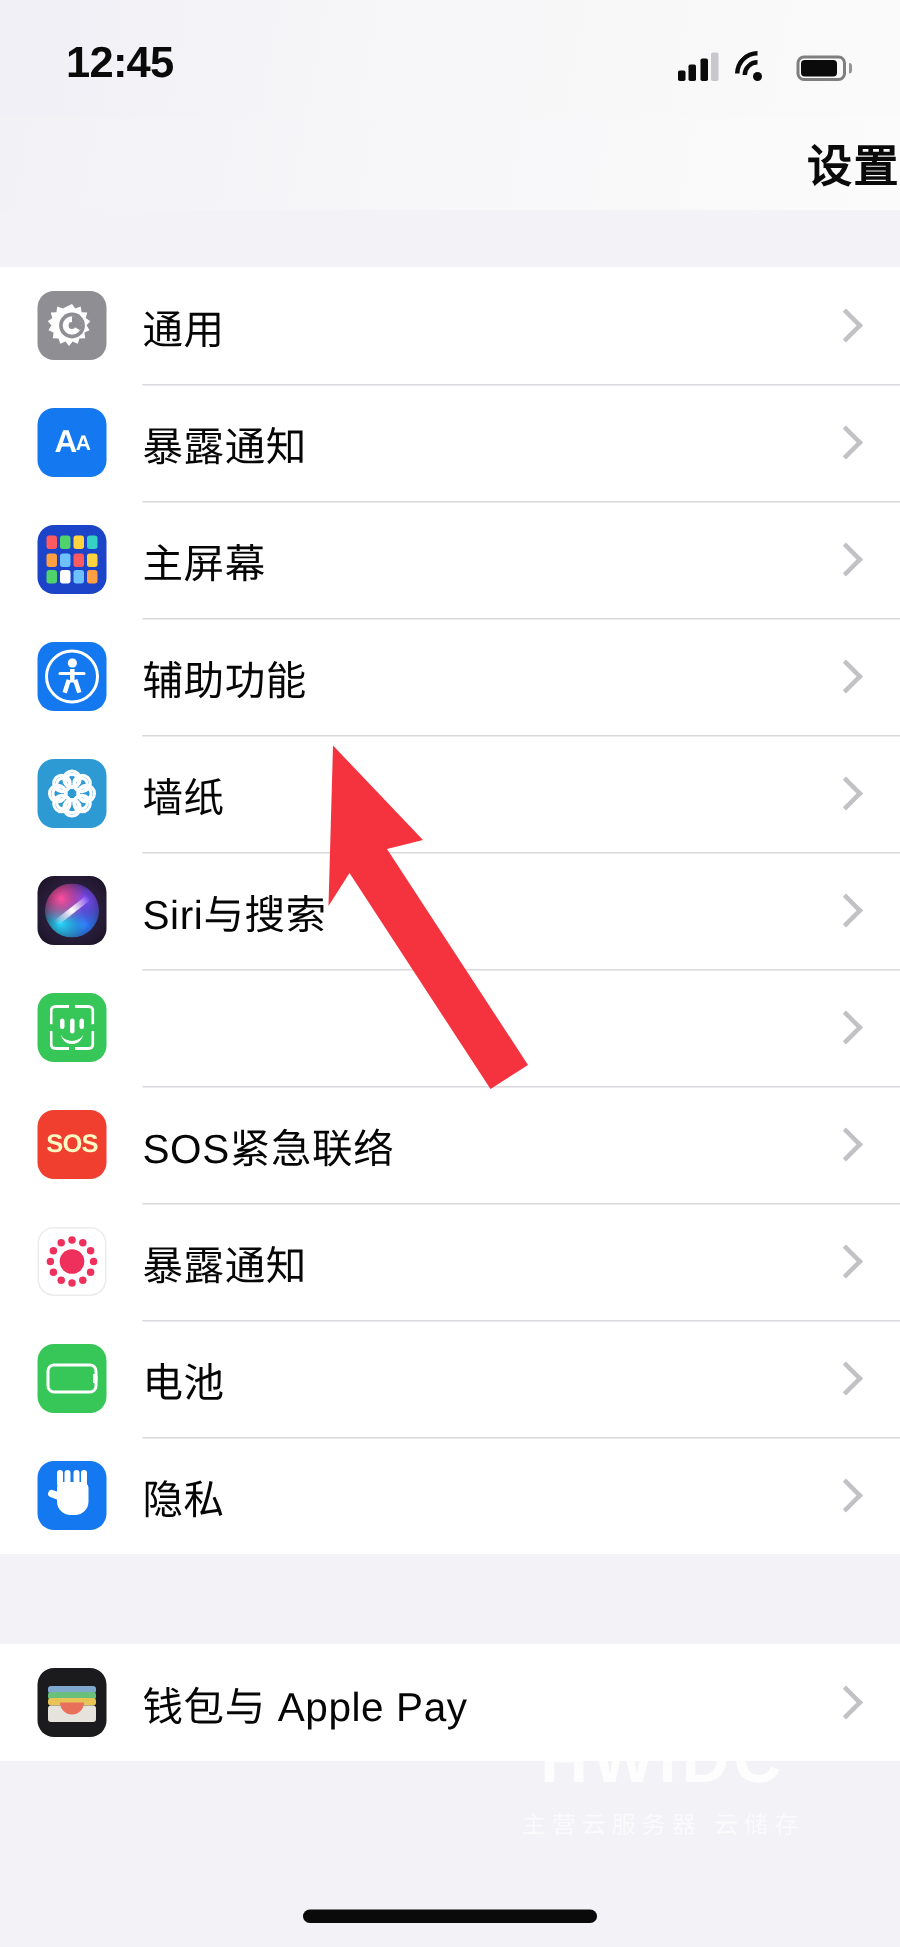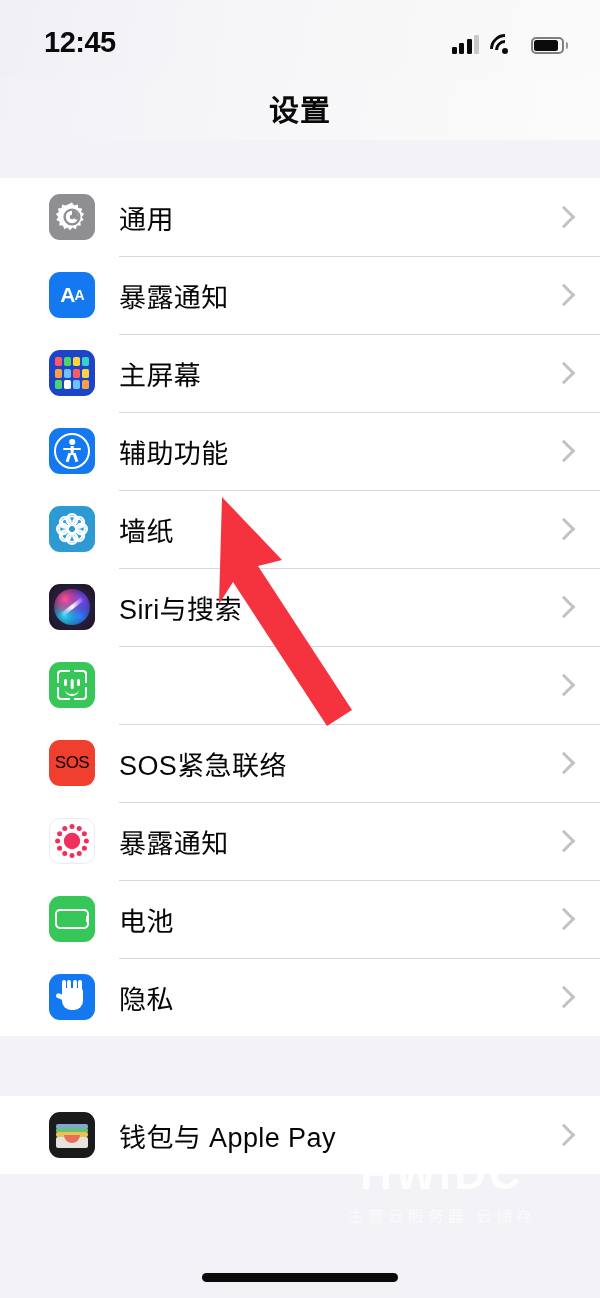--- a/index.html
+++ b/index.html
@@ -58,29 +58,29 @@
     position:absolute;right:-4px;top:5px;width:2.5px;height:7px;
     background:#1a1a1a;opacity:.45;border-radius:0 2px 2px 0;
   }
 
   
   .navbar{
     position:relative;height:62px;
     background:linear-gradient(100deg,#f2f1f6 0%,#f7f7f9 50%,#fbfbfb 100%);
   }
   .nav-title{
-    position:absolute;left:0;right:0;top:8px;text-align:center;
+    position:absolute;left:0;right:0;top:8px;text-align:right;
     font-size:30px;font-weight:bold;color:#0a0a0a;letter-spacing:1px;
   }
 
   
   .scroll{position:relative;background:#f2f2f7;}
   .group-gap{height:38px;background:#f2f2f7;}
   .group-gap.tall{height:60px;}
-  .group{background:#ffffff;padding-left:24px;}
+  .group{background:#ffffff;}
   .row{
     position:relative;display:flex;align-items:center;
     height:78px;background:#ffffff;padding-left:25px;box-sizing:border-box;
   }
   .row + .row::before{
     content:"";position:absolute;left:95px;right:0;top:0;height:1px;
     background:#d8d8dc;
   }
   .icon{
     width:46px;height:46px;border-radius:11px;flex:none;
@@ -169,21 +169,21 @@
   .ic-faceid .c3{left:8px;bottom:8px;border-right:0;border-top:0;border-bottom-left-radius:4px;}
   .ic-faceid .c4{right:8px;bottom:8px;border-left:0;border-top:0;border-bottom-right-radius:4px;}
   .ic-faceid .eye{position:absolute;top:17px;width:3px;height:7px;background:#fff;border-radius:2px;}
   .ic-faceid .eL{left:15px;} .ic-faceid .eR{right:15px;}
   .ic-faceid .nose{position:absolute;left:50%;top:17px;transform:translateX(-50%);
     width:2.6px;height:10px;background:#fff;border-radius:2px;}
   .ic-faceid .mouth{position:absolute;left:50%;bottom:12px;transform:translateX(-50%);
     width:15px;height:7px;border-bottom:2.6px solid #fff;border-radius:0 0 10px 10px;}
 
   .ic-sos{background:#f03e2f;display:flex;align-items:center;justify-content:center;}
-  .ic-sos span{color:#000000;font-size:17px;font-weight:normal;letter-spacing:-.5px;}
+  .ic-sos span{color:#fef9c3;font-size:17px;font-weight:bold;letter-spacing:-.5px;}
 
   .ic-exposure{background:#ffffff;border:1px solid #ececee;box-sizing:border-box;
     display:flex;align-items:center;justify-content:center;}
 
   .ic-battery{background:#37c759;display:flex;align-items:center;justify-content:center;}
   .ic-battery .shell2{width:30px;height:16px;border:2.6px solid #fff;border-radius:5px;}
   .ic-battery .tip{position:absolute;right:6px;top:50%;transform:translateY(-50%);
     width:2.6px;height:6px;background:#fff;border-radius:0 2px 2px 0;}
 
   .ic-privacy{background:#1478f0;display:flex;align-items:center;justify-content:center;}

